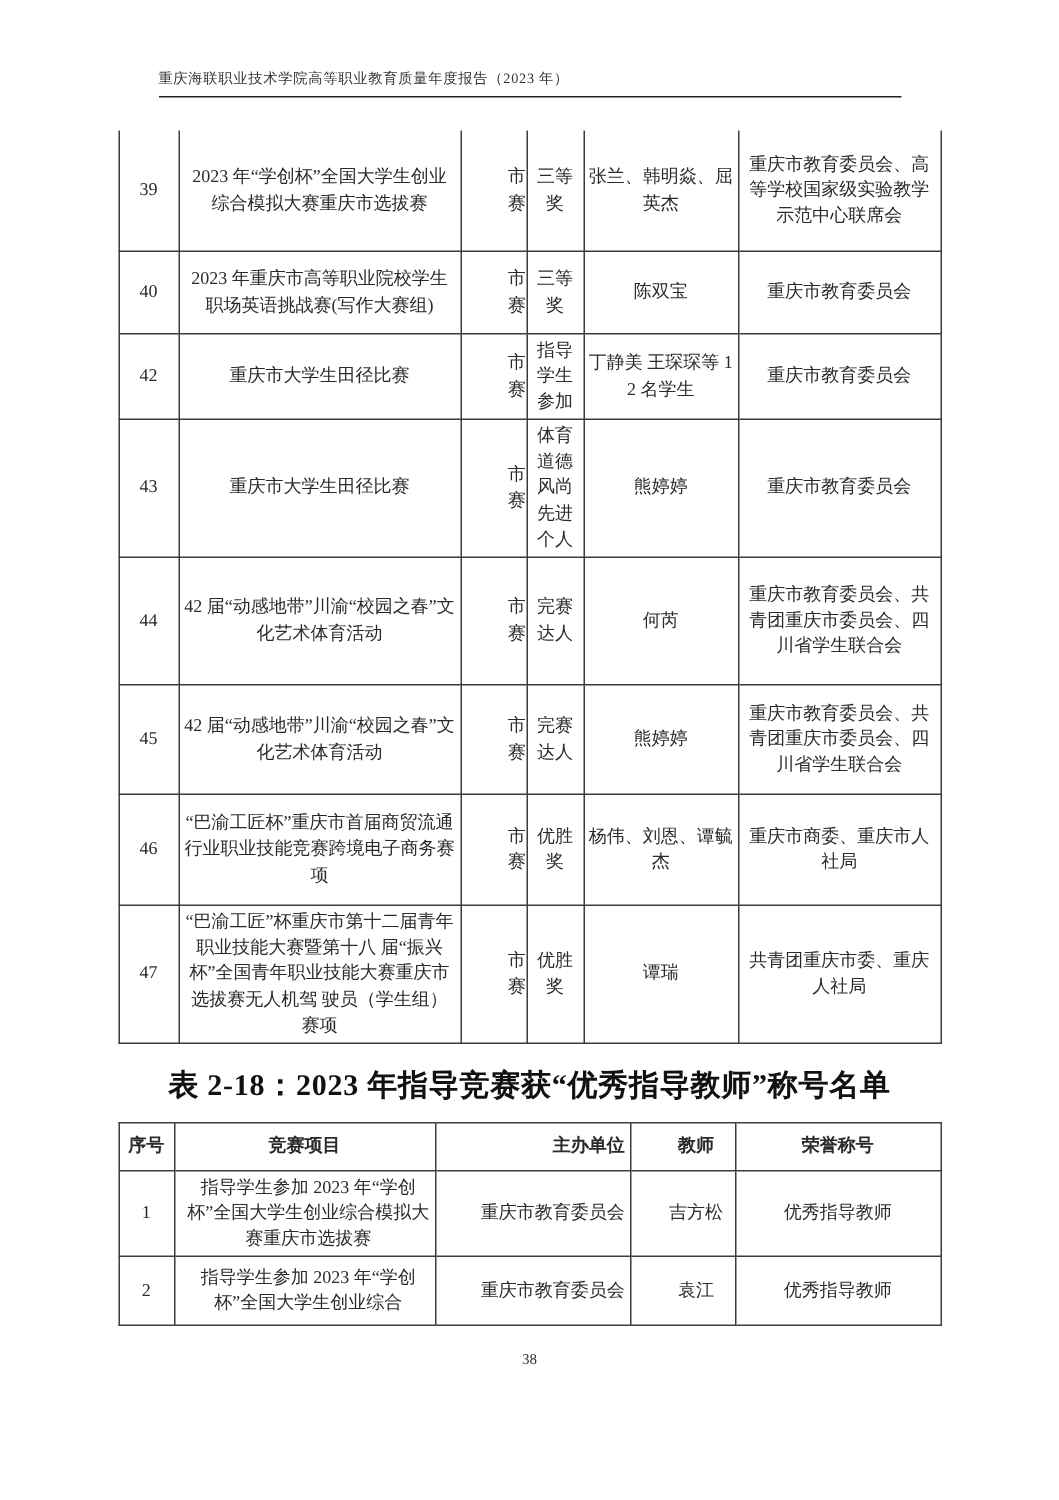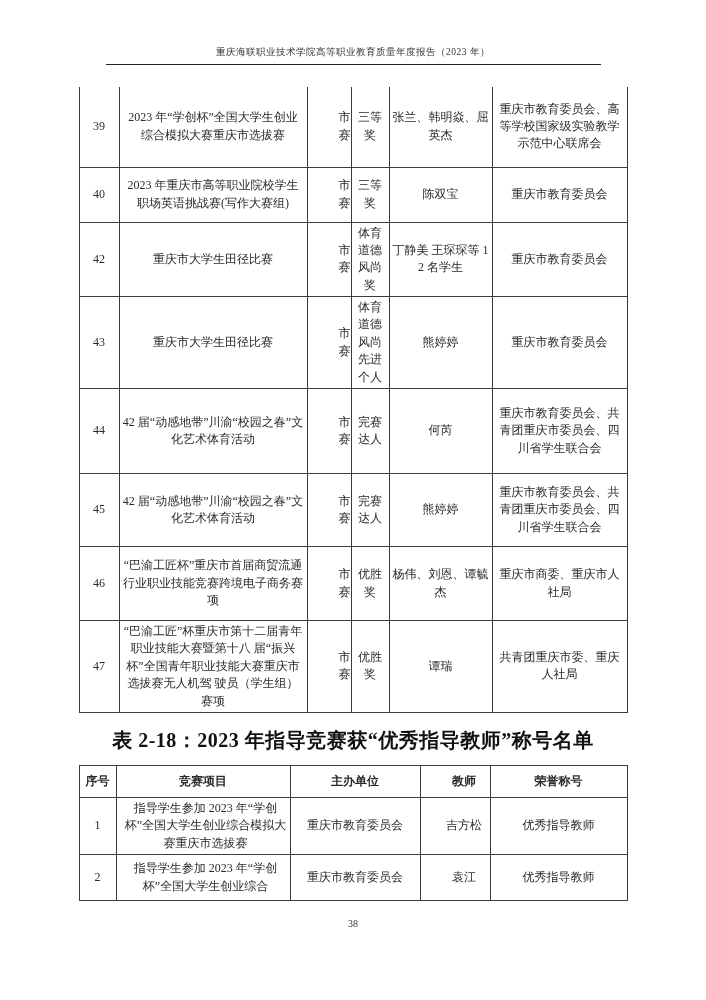--- a/index.html
+++ b/index.html
@@ -7,21 +7,20 @@
   body {
     width: 706px; height: 1000px;
     font-family: "Liberation Serif", "DejaVu Serif", serif;
     color: #222;
     position: relative;
     overflow: hidden;
   }
   .doc-header {
     width: 495px;
     margin: 46px auto 0 auto;
-    text-align: center;
     font-size: 9.5px;
     letter-spacing: 0.5px;
     color: #333;
     border-bottom: 1.6px solid #222;
     padding-bottom: 5px;
   }
   table {
     border-collapse: collapse;
     table-layout: fixed;
     width: 548px;
@@ -60,21 +59,21 @@
     font-size: 20px;
     font-weight: bold;
     color: #111;
     margin-top: 14px;
     letter-spacing: 0.5px;
   }
   #t2 { margin-top: 11px; }
   #t2 th { font-weight: bold; }
   #t2 .c-no   { width: 37px; }
   #t2 .c-proj { width: 174px; }
-  #t2 .c-org  { width: 130px; }
+  #t2 .c-org  { width: 130px; text-align: right; }
   #t2 .c-tea  { width: 70px; padding-left: 21px; }
   #t2 .c-hon  { width: 137px; }
   #t2 tr:nth-child(1) { height: 32px; }
   #t2 tr:nth-child(2) { height: 57px; }
   #t2 tr:nth-child(3) { height: 46px; }
   #t2 td.proj-left { text-align: center; padding-left: 8px; }
   .page-number {
     text-align: center;
     font-size: 10px;
     color: #333;
@@ -104,21 +103,21 @@
       <td class="c-proj">2023 年重庆市高等职业院校学生职场英语挑战赛(写作大赛组)</td>
       <td class="c-lvl">市赛</td>
       <td class="c-awd">三等奖</td>
       <td class="c-stu">陈双宝</td>
       <td class="c-org">重庆市教育委员会</td>
     </tr>
     <tr>
       <td class="c-no">42</td>
       <td class="c-proj">重庆市大学生田径比赛</td>
       <td class="c-lvl">市赛</td>
-      <td class="c-awd">体育道德风尚奖</td>
+      <td class="c-awd">指导学生参加</td>
       <td class="c-stu">丁静美 王琛琛等 12 名学生</td>
       <td class="c-org">重庆市教育委员会</td>
     </tr>
     <tr>
       <td class="c-no">43</td>
       <td class="c-proj">重庆市大学生田径比赛</td>
       <td class="c-lvl">市赛</td>
       <td class="c-awd">体育道德风尚先进个人</td>
       <td class="c-stu">熊婷婷</td>
       <td class="c-org">重庆市教育委员会</td>

